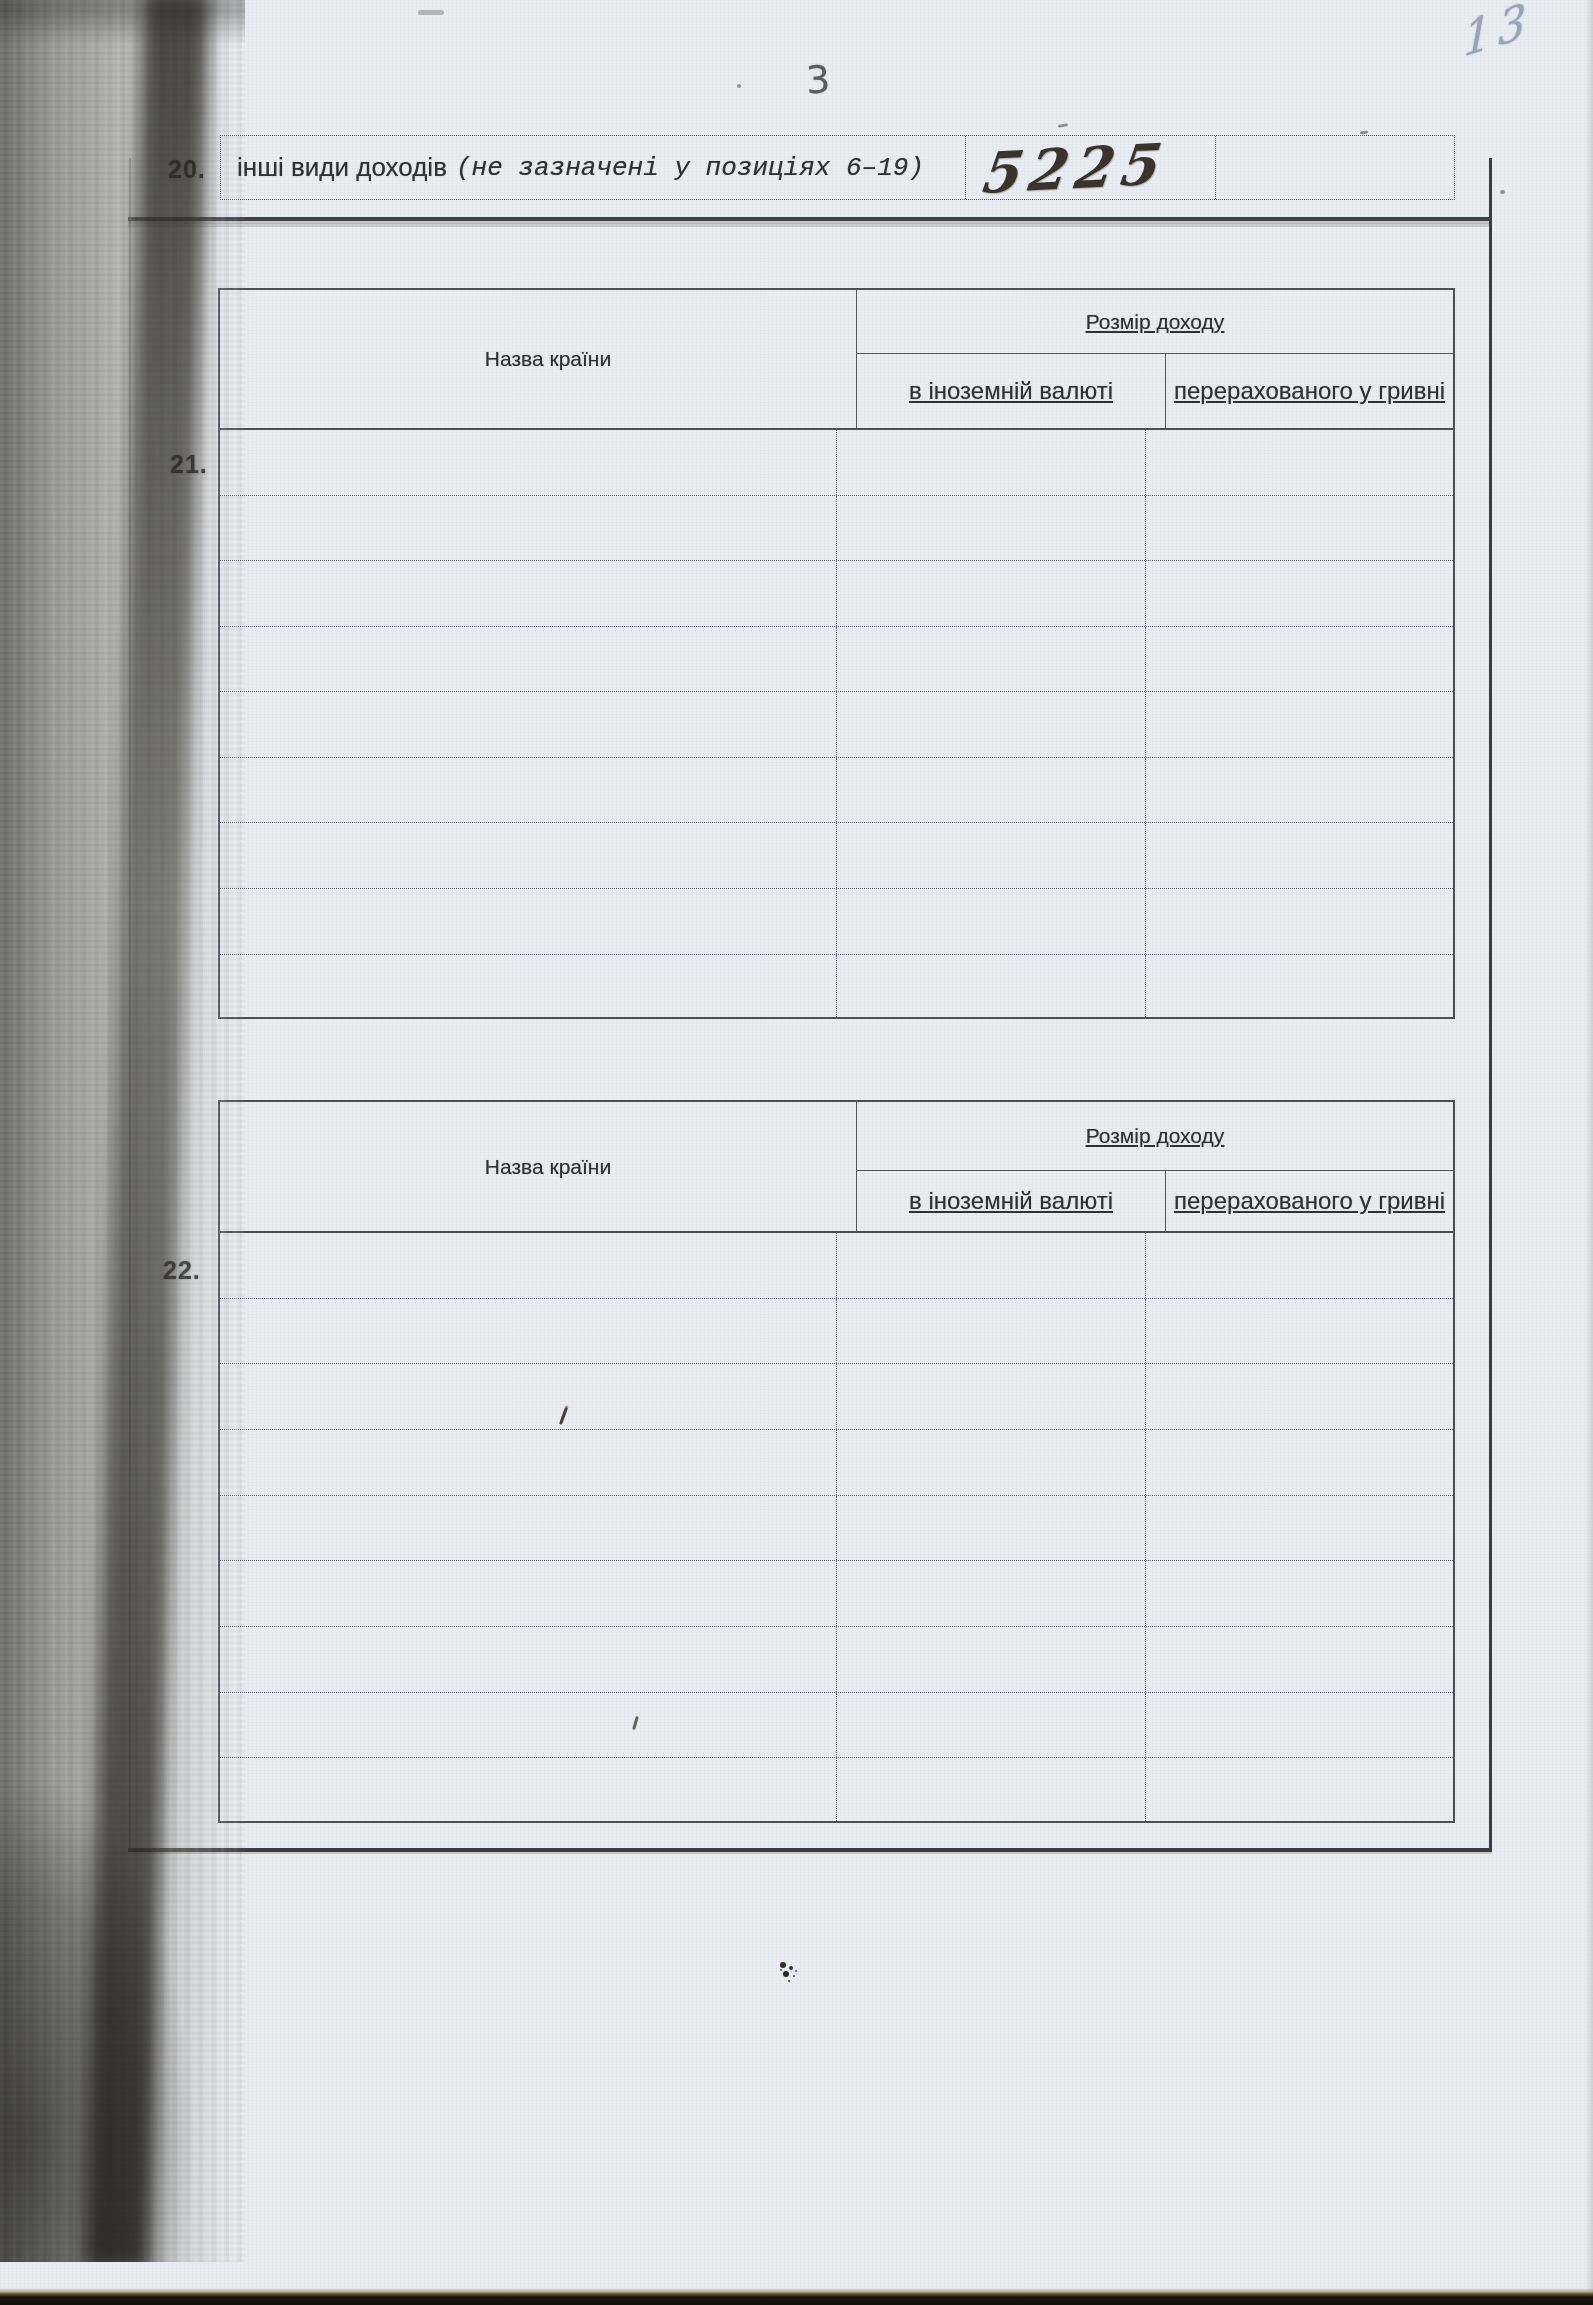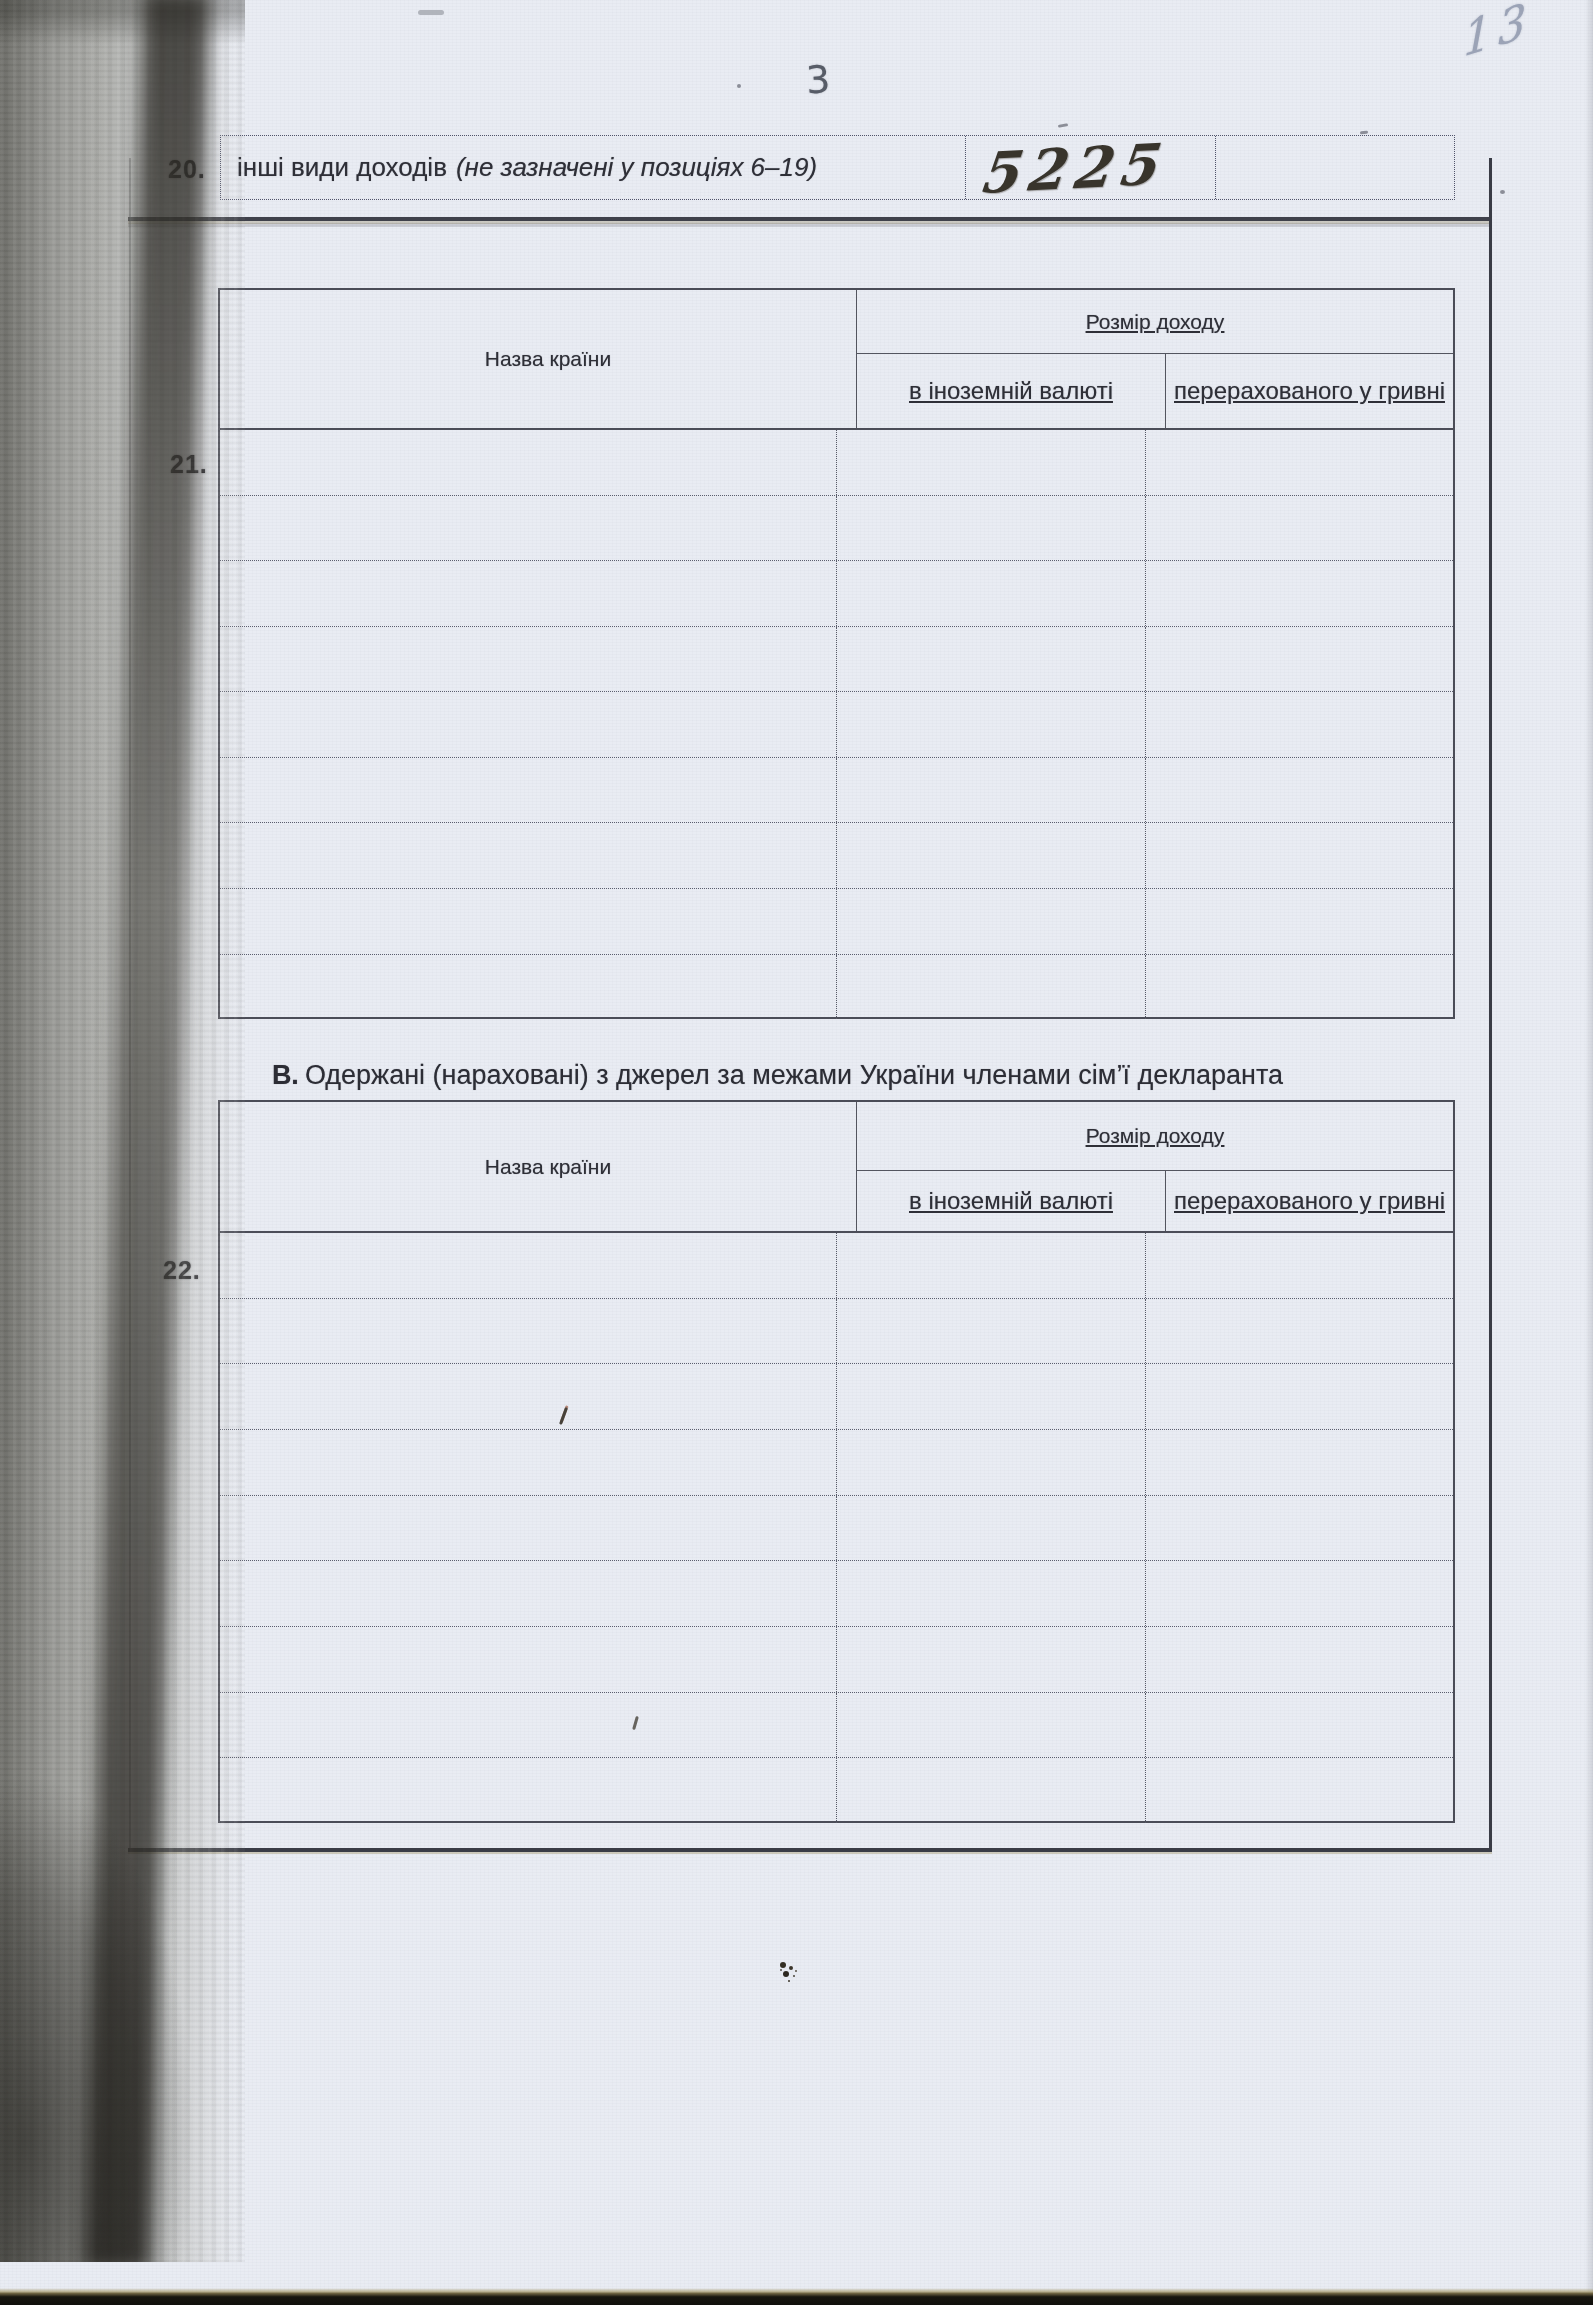--- a/index.html
+++ b/index.html
@@ -27,21 +27,21 @@
   .idx{position:absolute;z-index:2;font-size:25px;font-weight:bold;color:#23242c;
     letter-spacing:1px;text-shadow:0 0 2px rgba(30,30,38,.5);}
   .idx20{left:168px;top:155px;}
   .idx21{left:170px;top:450px;}
   .idx22{left:163px;top:1256px;}
 
   .row20{position:absolute;left:220px;top:135px;width:1235px;height:65px;z-index:2;
     border:1px dotted #50536a;box-sizing:border-box;display:flex;}
   .r20-label{width:744px;box-sizing:border-box;display:flex;align-items:center;
     padding-left:16px;font-size:26px;white-space:nowrap;}
-  .r20-label em{margin-left:9px;font-family:Liberation Sans, sans-serif;}
+  .r20-label em{margin-left:9px;font-family:Liberation Mono, monospace;}
   .r20-amount{width:250px;box-sizing:border-box;border-left:1px dotted #50536a;
     display:flex;align-items:center;justify-content:center;padding-right:30px;}
   .r20-empty{flex:1;border-left:1px dotted #50536a;}
   .handwriting{font-family:"DejaVu Serif",serif;font-style:italic;font-weight:600;
     font-size:56px;letter-spacing:7px;color:#38342c;display:inline-block;
     transform:rotate(-3deg) skewX(-12deg);text-shadow:1px 1px 1px rgba(56,52,44,.35);}
 
   
   .hrule{position:absolute;left:128px;top:217px;width:1363px;height:4px;z-index:2;
     background:#3f414b;box-shadow:0 3px 0 rgba(125,112,70,.28), 0 6px 0 rgba(90,92,104,.22);}
@@ -197,23 +197,20 @@
         <div class="td td-hryvnia"></div>
       </div>
         <div class="trow">
         <div class="td td-country"></div>
         <div class="td td-foreign"></div>
         <div class="td td-hryvnia"></div>
       </div>
       </div>
   </div>
 
-  <div class="heading heading-v ftext">
-    <b>В.</b><span>Одержані (нараховані) з джерел за межами України членами сім’ї декларанта</span>
-  </div>
   <div class="idx idx22">22.</div>
 
   <div class="table table-v">
     <div class="thead">
       <div class="th-country ftext">Назва країни</div>
       <div class="th-right">
         <div class="th-income ftext">Розмір доходу</div>
         <div class="th-sub">
           <div class="th-foreign ftext">в іноземній валюті</div>
           <div class="th-hryvnia ftext">перерахованого у гривні</div>

